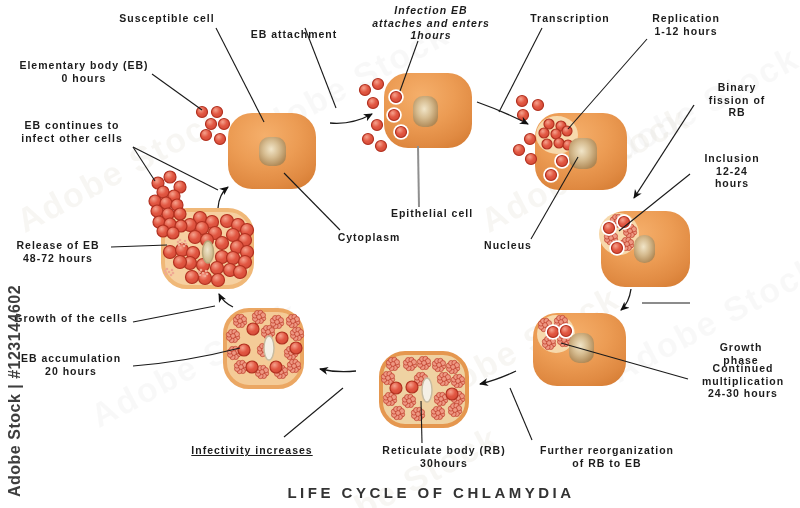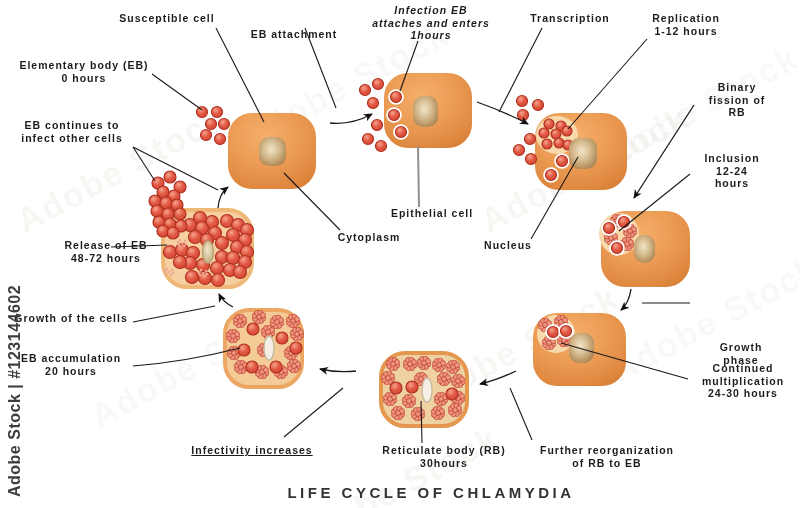--- a/index.html
+++ b/index.html
@@ -745,21 +745,21 @@
 multiplication
 24-30 hours</div>
       <div class="lbl" style="left: 607px; top: 444px;">Further reorganization
 of RB to EB</div>
       <div class="lbl" style="left: 444px; top: 444px;">Reticulate body (RB)
 30hours</div>
       <div class="lbl" style="left: 252px; top: 444px; text-decoration: underline;">Infectivity increases</div>
       <div class="lbl" style="left: 71px; top: 352px;">EB accumulation
 20 hours</div>
       <div class="lbl" style="left: 71px; top: 312px;">Growth of the cells</div>
-      <div class="lbl" style="left: 58px; top: 239px; margin-left: 48px;">Release of EB
+      <div class="lbl" style="left: 58px; top: 239px;">Release of EB
 48-72 hours</div>
       <div class="lbl" style="left: 72px; top: 119px;">EB continues to
 infect other cells</div>
       <div class="lbl" style="left: 84px; top: 59px;">Elementary body (EB)
 0 hours</div>
       <div class="lbl" style="left: 432px; top: 207px;">Epithelial cell</div>
       <div class="lbl" style="left: 349px; top: 231px; margin-left: 20px;">Cytoplasm</div>
       <div class="lbl" style="left: 508px; top: 239px;">Nucleus</div>
     </div>
   <div class="title" style="left:431px;top:484px;">LIFE CYCLE OF CHLAMYDIA</div>

